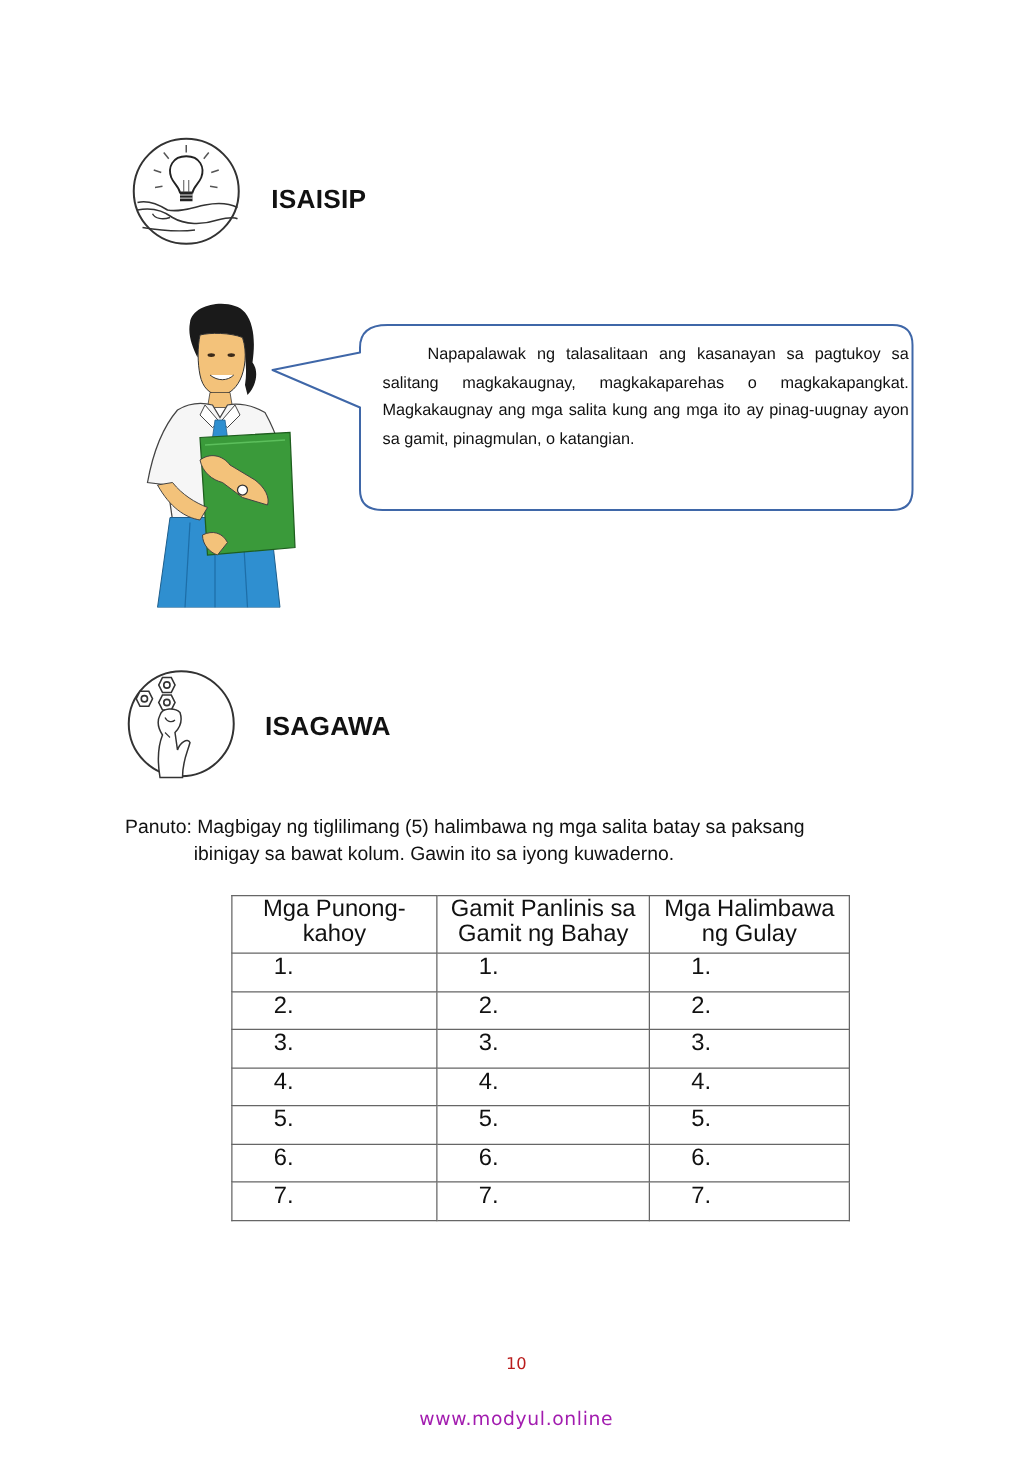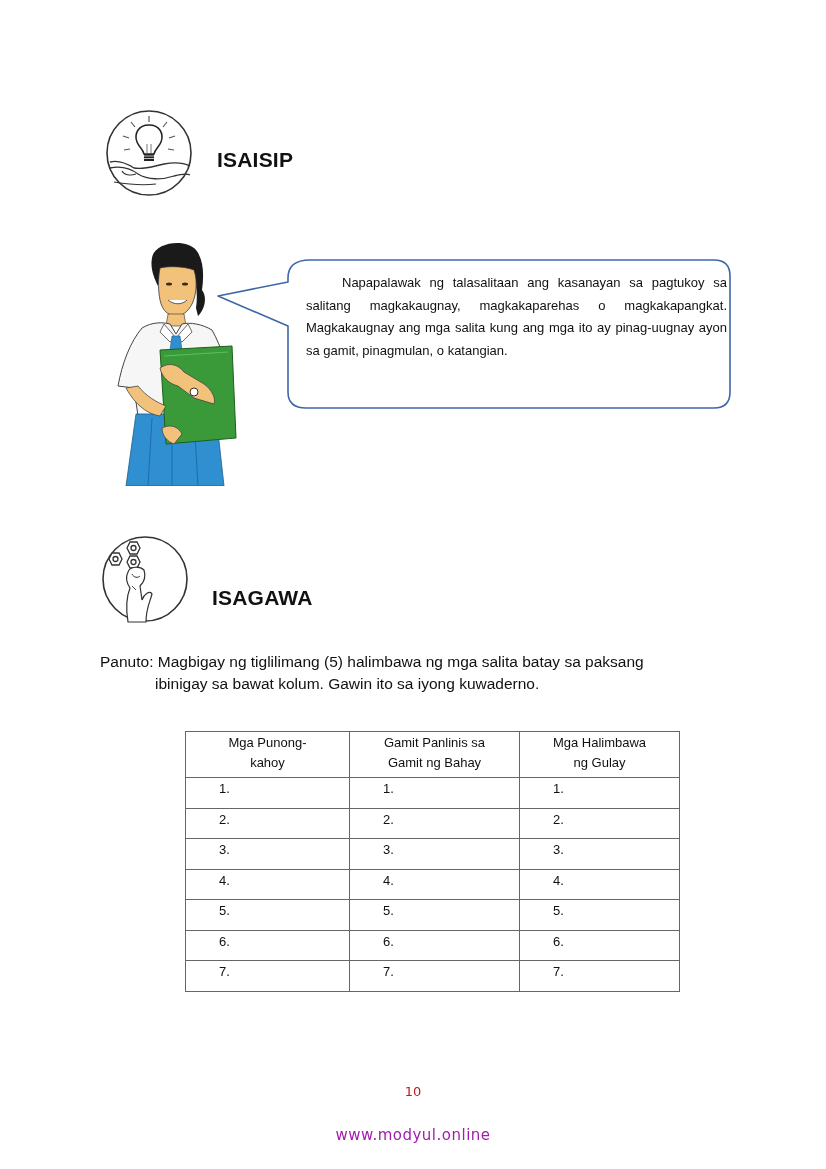--- a/index.html
+++ b/index.html
@@ -5,21 +5,21 @@
   html, body { margin:0; padding:0; background:#ffffff; }
   body { width:826px; height:1169px; position:relative; overflow:hidden; font-family:"Liberation Sans", sans-serif; color:#111; }
   .abs { position:absolute; }
   .section-icon { position:absolute; }
   .section-title { position:absolute; font-weight:bold; font-size:21px; color:#111; letter-spacing:0.2px; }
   .bubble-text { position:absolute; left:306px; top:272px; width:421px; font-size:13px; line-height:22.5px; text-align:justify; color:#111; }
   .bubble-text .indent { display:inline-block; width:36px; }
   .panuto { position:absolute; left:100px; top:651px; font-size:15.5px; line-height:22px; color:#111; }
   .panuto b { font-weight:normal; }
   .panuto .line2 { padding-left:55px; }
-  table.activity { position:absolute; left:185px; top:716px; border-collapse:collapse; font-size:13px; color:#111;margin-top:15px; }
+  table.activity { position:absolute; left:185px; top:716px; border-collapse:collapse; font-size:19px; color:#111; }
   table.activity th, table.activity td { border:1.3px solid #666; }
   table.activity th { font-weight:normal; text-align:center; line-height:20px; padding:1px 4px 2px 4px; height:42px; vertical-align:top; }
   table.activity td { height:28.5px; vertical-align:top; padding:1px 0 0 0; line-height:20px; }
   table.activity td span { display:inline-block; }
   .c1 { width:155px; } .c2 { width:161px; } .c3 { width:151px; }
   .page-num { position:absolute; left:0; width:826px; top:1084px; text-align:center; font-size:13px; font-family:"DejaVu Sans", sans-serif; color:#b91c1c; }
   .watermark { position:absolute; left:0; width:826px; top:1126px; text-align:center; font-size:15px; font-family:"DejaVu Sans", sans-serif; color:#a21caf; letter-spacing:0.5px; }
 </style>
 </head>
 <body>
@@ -97,21 +97,21 @@
     <polygon points="12,19 19,19 22,25 19,31 12,31 9,25"></polygon>
     <circle cx="15.5" cy="25" r="2.5"></circle>
     <polygon points="30,22 37,22 40,28 37,34 30,34 27,28"></polygon>
     <circle cx="33.5" cy="28" r="2.5"></circle>
   </g>
 
   <path d="M28 38 C30 32 40 32 44 36 C46 42 44 48 40 52 L42 66 C44 60 50 56 52 60 C50 68 46 74 46 88 L28 88 C26 76 26 64 30 54 C26 48 26 42 28 38 Z" fill="#fff" stroke="#333" stroke-width="1.2"></path>
   <path d="M32 40 C34 44 38 44 40 42" fill="none" stroke="#333" stroke-width="1"></path>
   <path d="M32 52 L36 56" stroke="#333" stroke-width="0.9"></path>
 </svg>
-<div class="section-title" style="left:212px;top:570px;margin-top:16px;">ISAGAWA</div>
+<div class="section-title" style="left:212px;top:570px;">ISAGAWA</div>
 
 <div class="panuto">
   <div><b>Panuto:</b> <span>Magbigay ng tiglilimang (5) halimbawa ng mga salita batay sa paksang</span></div>
   <div class="line2">ibinigay sa bawat kolum. Gawin ito sa iyong kuwaderno.</div>
 </div>
 
 <table class="activity">
   <thead>
     <tr>
       <th class="c1">

